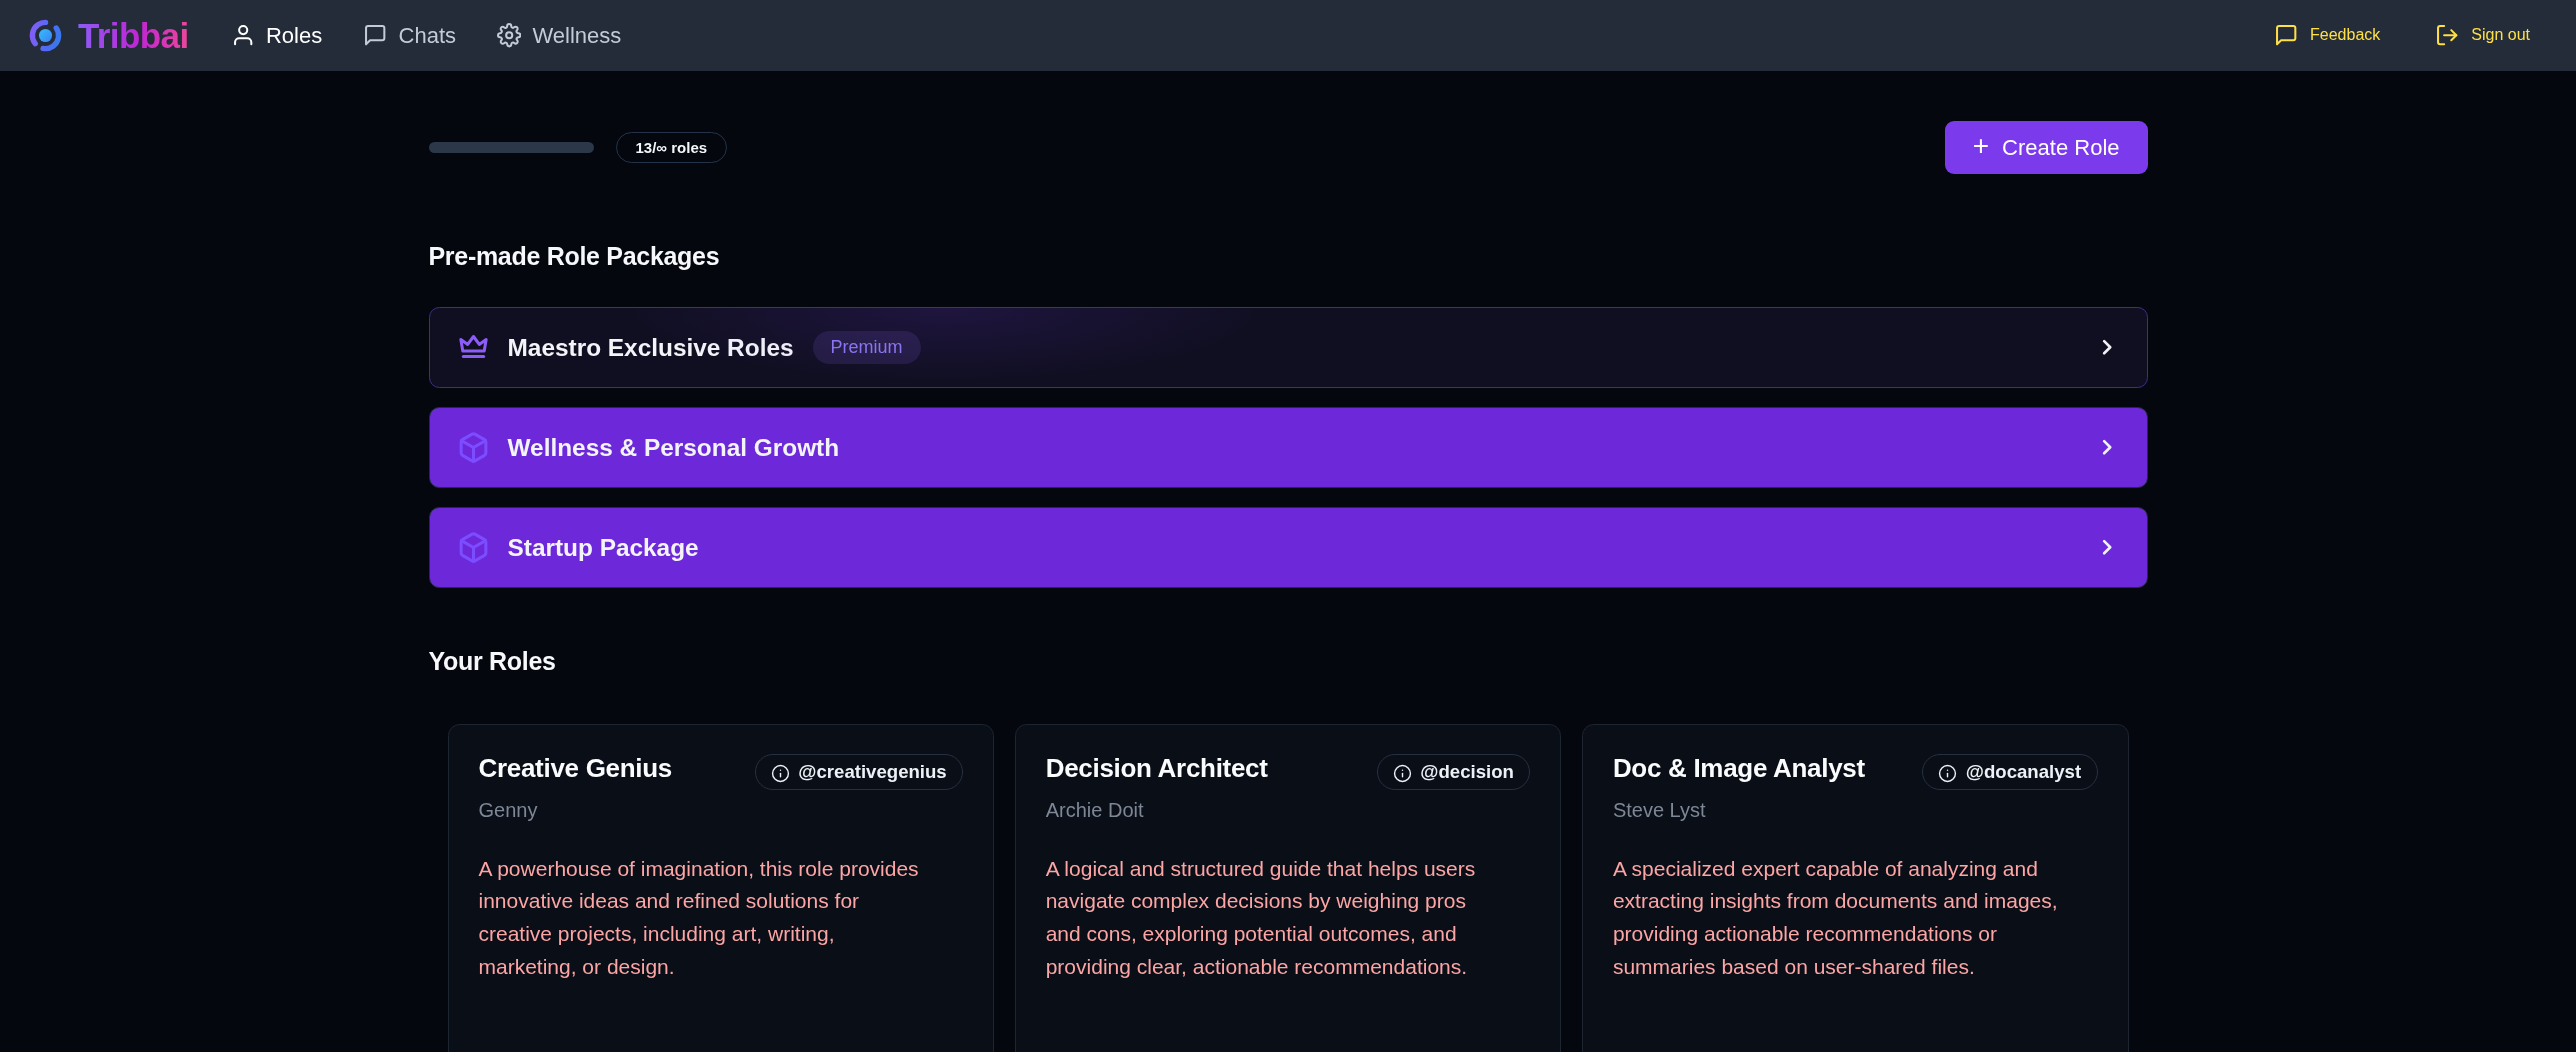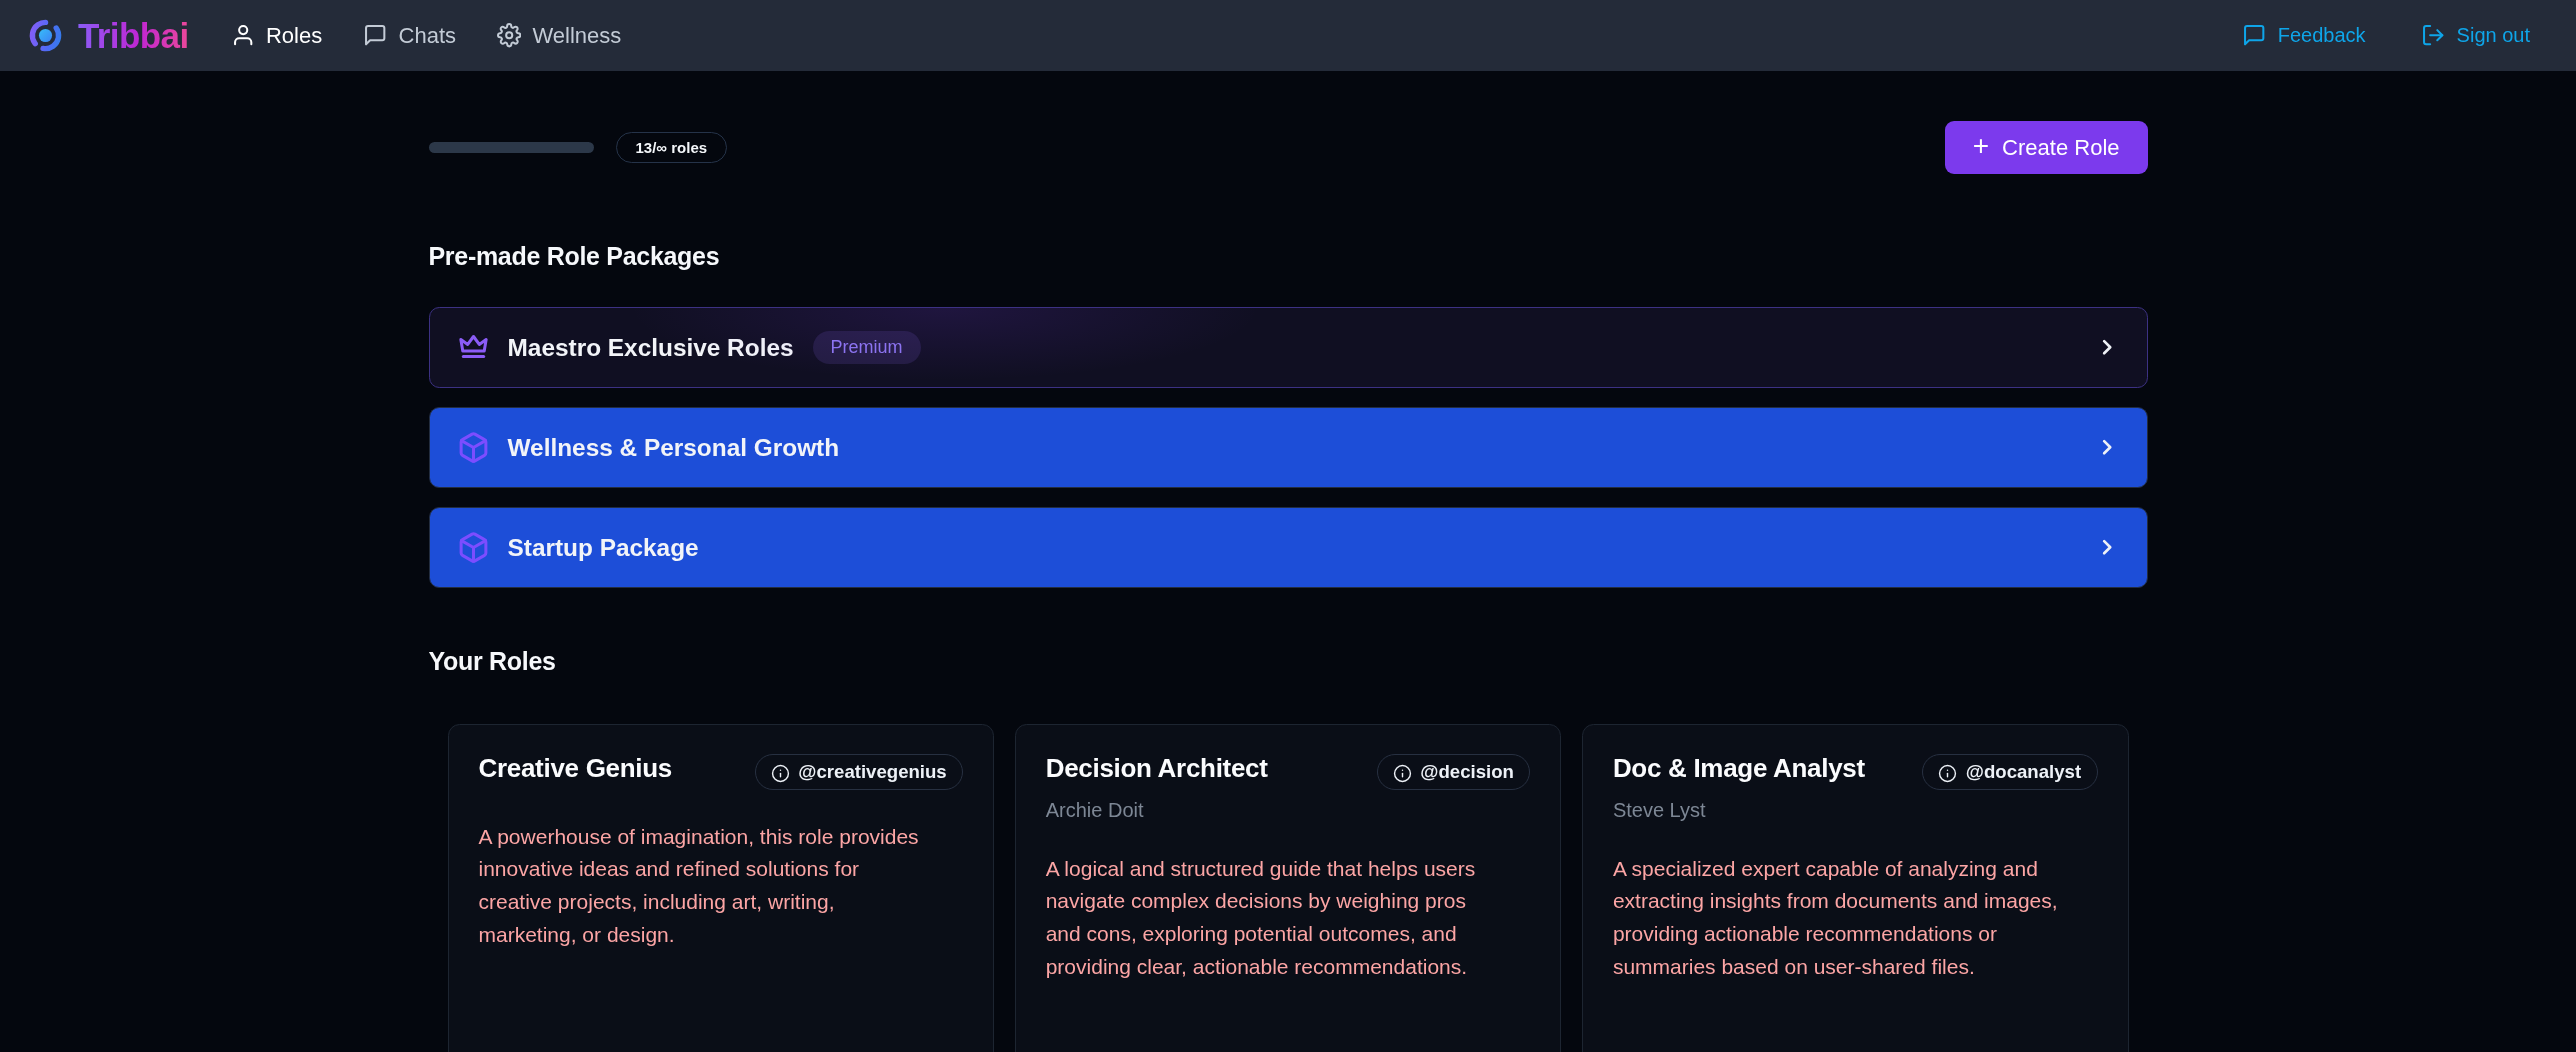--- a/index.html
+++ b/index.html
@@ -23,21 +23,21 @@
     font-size: 35px; font-weight: bold; letter-spacing: -0.6px;
     background: linear-gradient(90deg, #8b5cf6 0%, #c026d3 55%, #ec4899 100%);
     -webkit-background-clip: text; background-clip: text; color: transparent;
   }
   .nav { display: flex; align-items: center; gap: 41px; margin-left: 42px; }
   .nav-item { display: flex; align-items: center; gap: 11px; font-size: 22px; color: #c3cbd6; cursor: pointer; }
   .nav-item.active { color: #ffffff; }
   .nav-item svg { width: 24.4px; height: 24.4px; }
   .topbar-spacer { flex: 1; }
   .topbar-actions { display: flex; align-items: center; gap: 55px; }
-  .action-item { display: flex; align-items: center; gap: 11.6px; font-size: 20px; color: #0ea5e9; cursor: pointer; }
+  .action-item { display: flex; align-items: center; gap: 11.6px; font-size: 16px; color: #fde047; cursor: pointer; }
   .action-item svg { width: 24.4px; height: 24.4px; }
 
   .icon { display: inline-flex; align-items: center; justify-content: center; }
   .icon svg { stroke: currentColor; fill: none; stroke-width: 2; stroke-linecap: round; stroke-linejoin: round; }
 
   
   .main { width: 1719px; margin: 0 auto; padding-top: 50px; }
 
   .meter-row { display: flex; align-items: center; }
   .progress-track { width: 165px; height: 11px; border-radius: 6.4px; background: #2c3849; }
@@ -56,21 +56,21 @@
   .create-role-btn .plus { font-size: 28px; font-weight: 300; line-height: 1; margin-top: -2.6px; }
 
   .section-title { font-size: 25px; font-weight: bold; letter-spacing: -0.3px; color: #f6f8fb; }
   .packages-title { margin-top: 68px; }
   .roles-title { margin-top: 59px; }
 
   
   .package-list { margin-top: 36px; }
   .package-row {
     height: 81px; border-radius: 10.3px; margin-bottom: 19px;
-    background: #1d4ed8; border: 1.3px solid #232d3f;
+    background: #6d28d9; border: 1.3px solid #232d3f;
     display: flex; align-items: center; padding: 0 27px;
     cursor: pointer; position: relative; overflow: hidden;
   }
   .package-row.premium-row {
     background: #100f22; border-color: #3c3183;
   }
   .package-row.premium-row::before {
     content: ""; position: absolute; inset: 0; pointer-events: none;
     background: radial-gradient(ellipse 450px 103px at 30% 0%, rgba(124,58,237,0.14), transparent 70%);
   }
@@ -260,20 +260,21 @@
             <span class="icon">
               <svg viewBox="0 0 24 24">
                   <circle cx="12" cy="12" r="10"></circle>
                   <line x1="12" y1="16" x2="12" y2="12"></line>
                   <line x1="12" y1="8" x2="12.01" y2="8"></line>
                 </svg>
             </span>
             <span>@creativegenius</span>
           </div>
         </div>
+        <div class="role-subtitle">Genny</div>
         <p class="role-desc">A powerhouse of imagination, this role provides innovative ideas and refined solutions for creative projects, including art, writing, marketing, or design.</p>
       </div>
 
       <div class="role-card">
         <div class="role-card-header">
           <div class="role-title">Decision Architect</div>
           <div class="handle-badge">
             <span class="icon">
               <svg viewBox="0 0 24 24">
                   <circle cx="12" cy="12" r="10"></circle>

